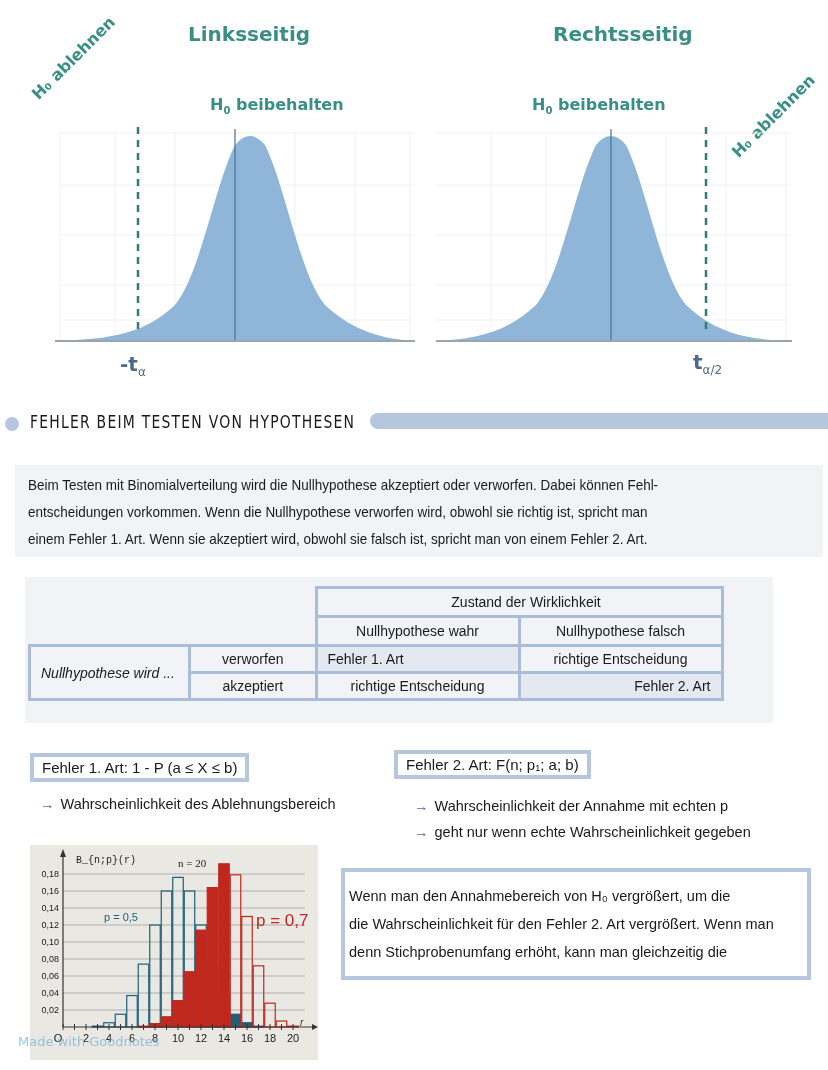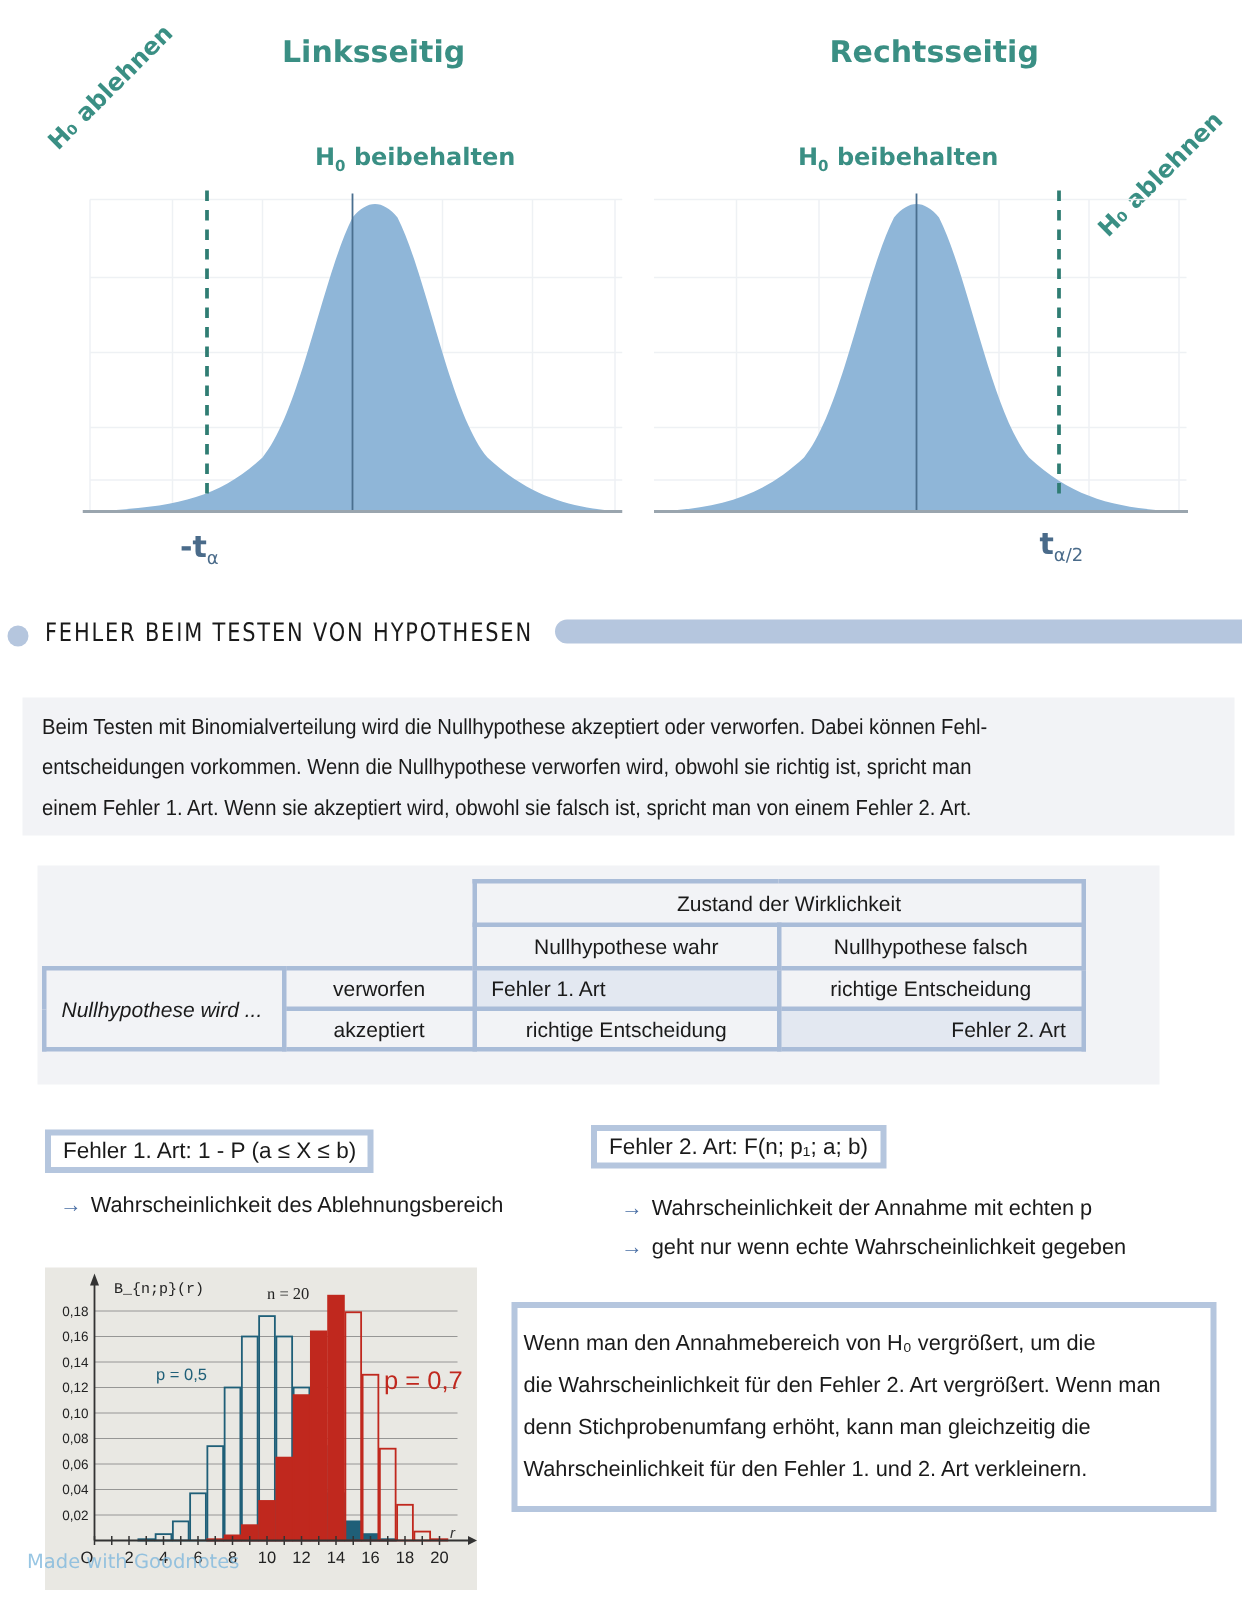--- a/index.html
+++ b/index.html
@@ -134,21 +134,20 @@
   <span class="arrow">→</span><span>Wahrscheinlichkeit der Annahme mit echten p</span>
 </div>
 <div class="abs bullet" style="left:414px; top:824px;">
   <span class="arrow">→</span><span>geht nur wenn echte Wahrscheinlichkeit gegeben</span>
 </div>
 
 <div class="abs note-box" style="left:341px; top:868px; width:454px;">
   <div>Wenn man den Annahmebereich von H₀ vergrößert, um die</div>
   <div>die Wahrscheinlichkeit für den Fehler 2. Art vergrößert. Wenn man</div>
   <div>denn Stichprobenumfang erhöht, kann man gleichzeitig die</div>
-  <div>Wahrscheinlichkeit für den Fehler 1. und 2. Art verkleinern.</div>
 </div>
 
 <div class="abs photo" style="left:30px; top:845px; width:288px; height:215px;">
   <svg width="288" height="215" viewBox="0 0 288 215" id="histo">
     <g id="grid">
         <line x1="33" y1="165" x2="275" y2="165" stroke="#8c8c8c" stroke-width="0.6"></line>
         <text x="29" y="168" font-size="9" text-anchor="end" fill="#222" font-family="Liberation Sans, sans-serif">0,02</text>
         <line x1="33" y1="148" x2="275" y2="148" stroke="#8c8c8c" stroke-width="0.6"></line>
         <text x="29" y="151" font-size="9" text-anchor="end" fill="#222" font-family="Liberation Sans, sans-serif">0,04</text>
         <line x1="33" y1="131" x2="275" y2="131" stroke="#8c8c8c" stroke-width="0.6"></line>

